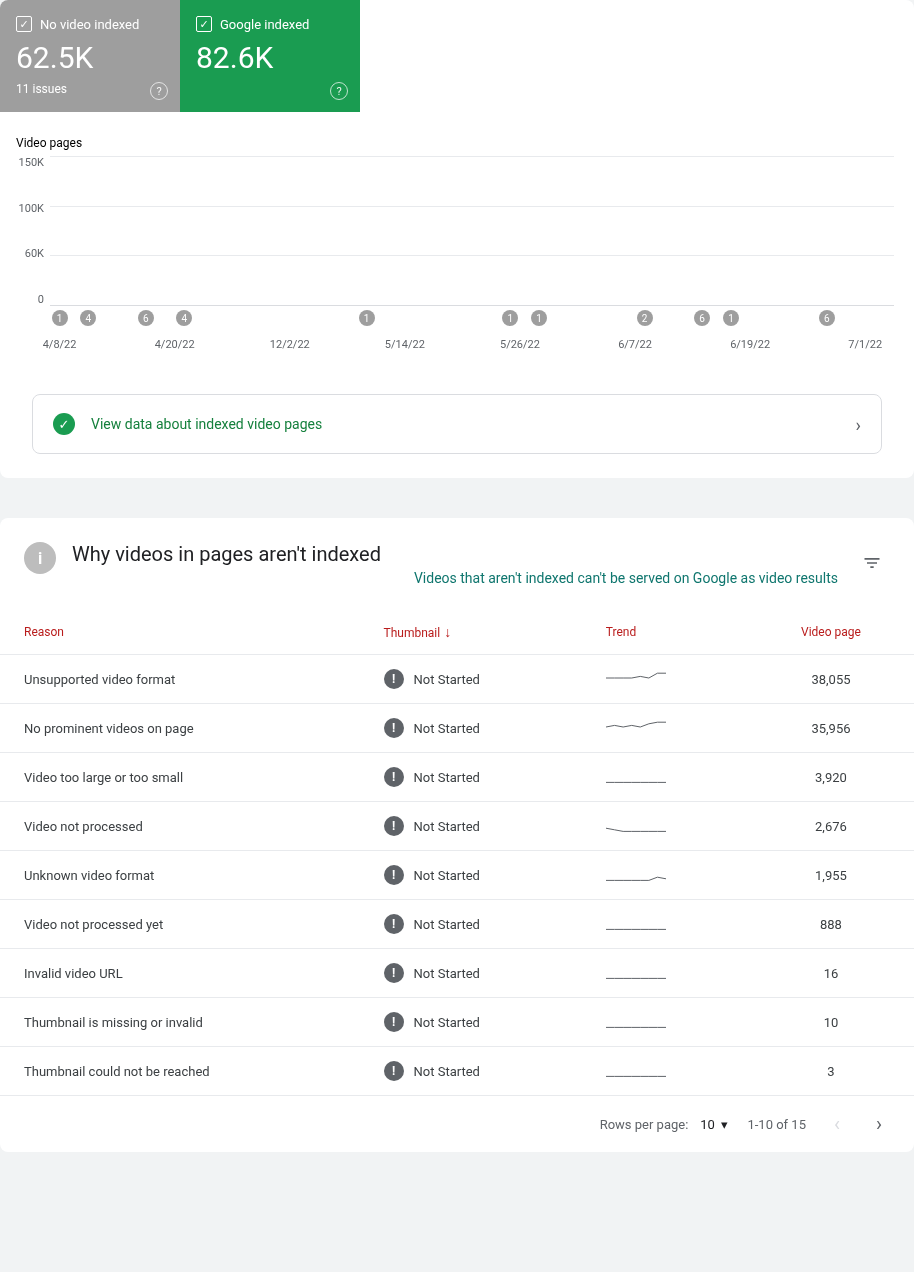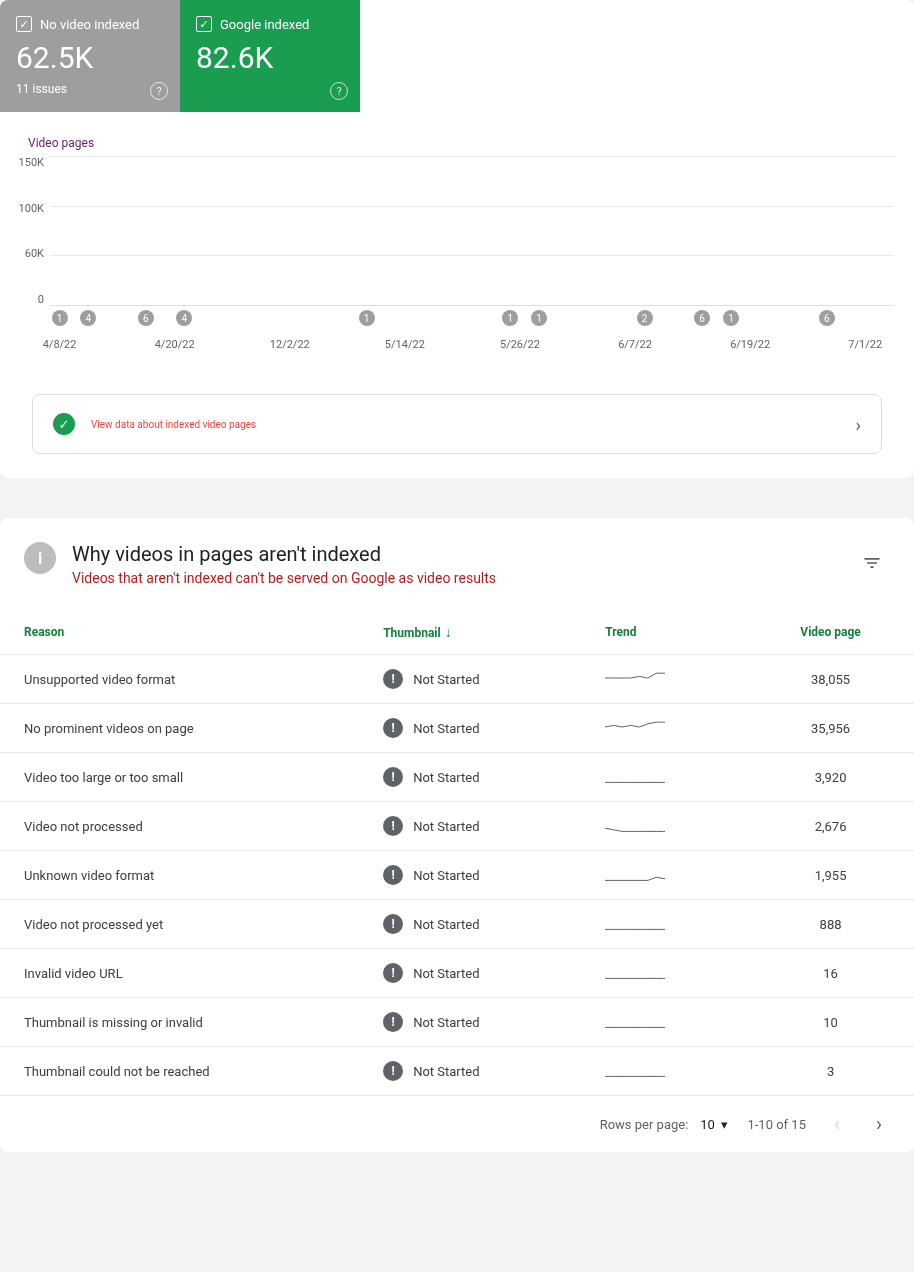--- a/index.html
+++ b/index.html
@@ -26,21 +26,21 @@
 }
 .card-grey { background: #9e9e9e; color: #fff; }
 .card-green { background: #1a9c51; color: #fff; }
 .card-header { display: flex; align-items: center; gap: 8px; font-size: 13px; margin-bottom: 8px; }
 .checkbox-icon { width: 16px; height: 16px; border: 1.5px solid #fff; border-radius: 2px; display: flex; align-items: center; justify-content: center; font-size: 11px; }
 .card-value { font-size: 30px; font-weight: 400; line-height: 1.2; }
 .card-issues { font-size: 12px; margin-top: 6px; }
 .help-icon { position: absolute; bottom: 12px; right: 12px; width: 18px; height: 18px; border: 1.5px solid rgba(255,255,255,0.8); border-radius: 50%; display: flex; align-items: center; justify-content: center; font-size: 11px; opacity: 0.9; }
 
 .chart-area { padding: 24px 20px 24px 0; }
-.chart-title { font-size: 12px; color: #701a75; margin-left: 28px; margin-bottom: 6px; }
+.chart-title { font-size: 12px; color: #000000; margin-left: 16px; margin-bottom: 6px; }
 .chart-wrapper { display: flex; }
 .y-axis { width: 50px; display: flex; flex-direction: column; justify-content: space-between; align-items: flex-end; padding-right: 6px; height: 150px; font-size: 11px; color: #5f6368; }
 .bars-container { flex: 1; position: relative; }
 .bars { display: flex; align-items: flex-end; height: 150px; gap: 1px; border-bottom: 1px solid #dadce0; position: relative; }
 .gridline { position: absolute; left: 0; right: 0; border-top: 1px solid #e8eaed; }
 .bar { flex: 1; display: flex; flex-direction: column; justify-content: flex-end; }
 .bar-green { background: #1a9c51; }
 .bar-grey { background: #bdbdbd; }
 .markers { display: flex; position: relative; height: 20px; margin-top: 4px; }
 .marker { position: absolute; width: 16px; height: 16px; background: #9e9e9e; color: #fff; border-radius: 50%; font-size: 10px; display: flex; align-items: center; justify-content: center; transform: translateX(-50%); }
@@ -51,36 +51,36 @@
   margin: 16px 32px 24px 32px;
   border: 1px solid #dadce0;
   border-radius: 8px;
   padding: 18px 20px;
   display: flex;
   align-items: center;
   gap: 16px;
   cursor: pointer;
 }
 .green-check { width: 22px; height: 22px; background: #1a9c51; border-radius: 50%; display: flex; align-items: center; justify-content: center; color: #fff; font-size: 13px; }
-.view-data-text { flex: 1; font-size: 10px; color: #ef4444; }
+.view-data-text { flex: 1; font-size: 14px; color: #15803d; }
 .chevron { color: #5f6368; font-size: 18px; }
 
 .bottom-panel {
   background: #fff;
   border-radius: 8px;
 }
 .section-header { display: flex; align-items: flex-start; padding: 24px; gap: 16px; }
 .info-icon { width: 32px; height: 32px; background: #bdbdbd; color: #fff; border-radius: 50%; display: flex; align-items: center; justify-content: center; font-size: 16px; font-weight: bold; flex-shrink: 0; }
 .section-titles { flex: 1; }
 .section-title { font-size: 20px; font-weight: 400; color: #202124; margin-bottom: 4px; }
-.section-subtitle { font-size: 14px; color: #b91c1c; }
+.section-subtitle { font-size: 14px; color: #0f766e; text-align: right; }
 .filter-icon { color: #5f6368; cursor: pointer; padding: 8px; align-self: center; }
 
 .table { width: 100%; border-collapse: collapse; }
-.table th { text-align: left; font-size: 12px; color: #15803d; font-weight: 700; padding: 14px 24px; border-bottom: 1px solid #e8eaed; }
+.table th { text-align: left; font-size: 12px; color: #b91c1c; font-weight: 400; padding: 14px 24px; border-bottom: 1px solid #e8eaed; }
 .table th.sortable { cursor: pointer; }
 .sort-arrow { font-size: 14px; margin-left: 4px; }
 .table th.right, .table td.right { text-align: center; }
 .table td { padding: 14px 24px; border-bottom: 1px solid #e8eaed; font-size: 13px; color: #3c4043; }
 .status-cell { display: flex; align-items: center; gap: 10px; }
 .status-icon { width: 20px; height: 20px; background: #5f6368; color: #fff; border-radius: 50%; display: flex; align-items: center; justify-content: center; font-size: 12px; font-weight: bold; }
 .trend-spark { width: 60px; height: 16px; }
 
 .pagination { display: flex; align-items: center; justify-content: flex-end; gap: 20px; padding: 12px 24px; font-size: 13px; color: #5f6368; }
 .page-size { display: flex; align-items: center; gap: 12px; }

